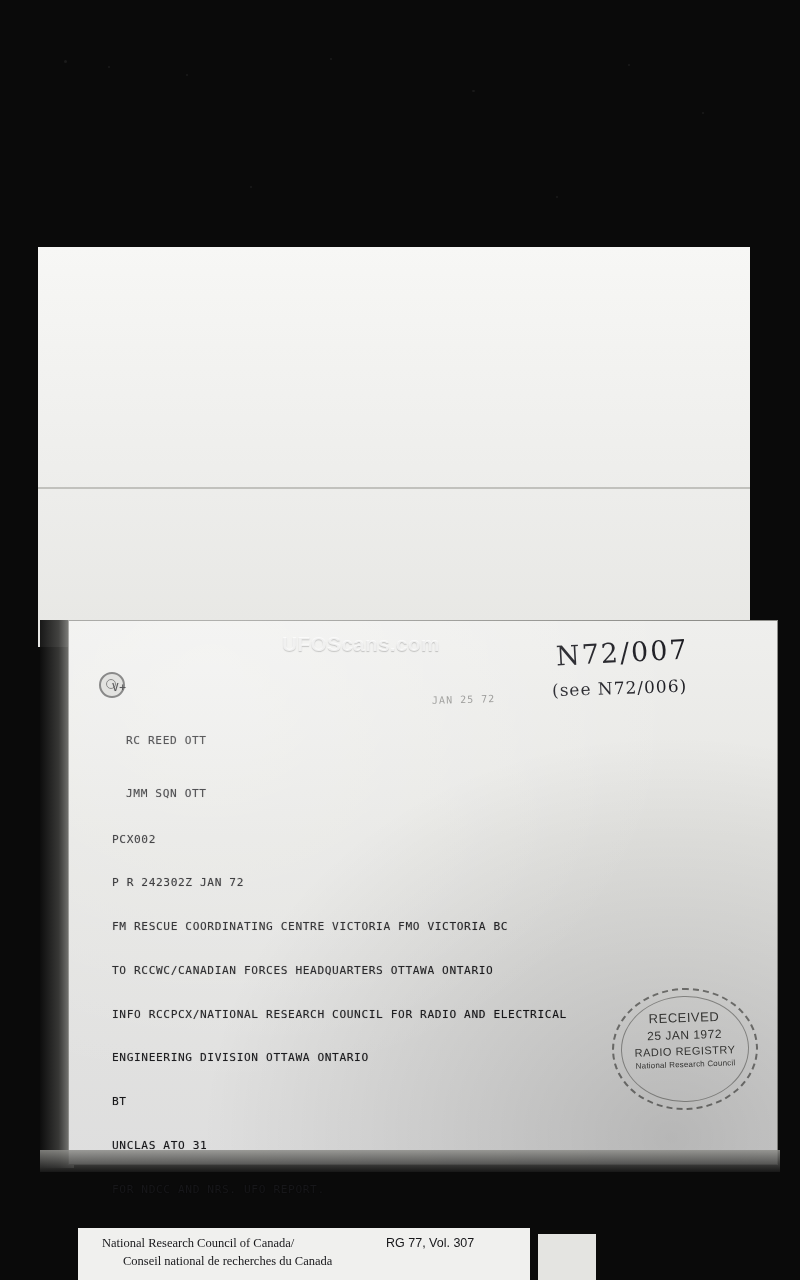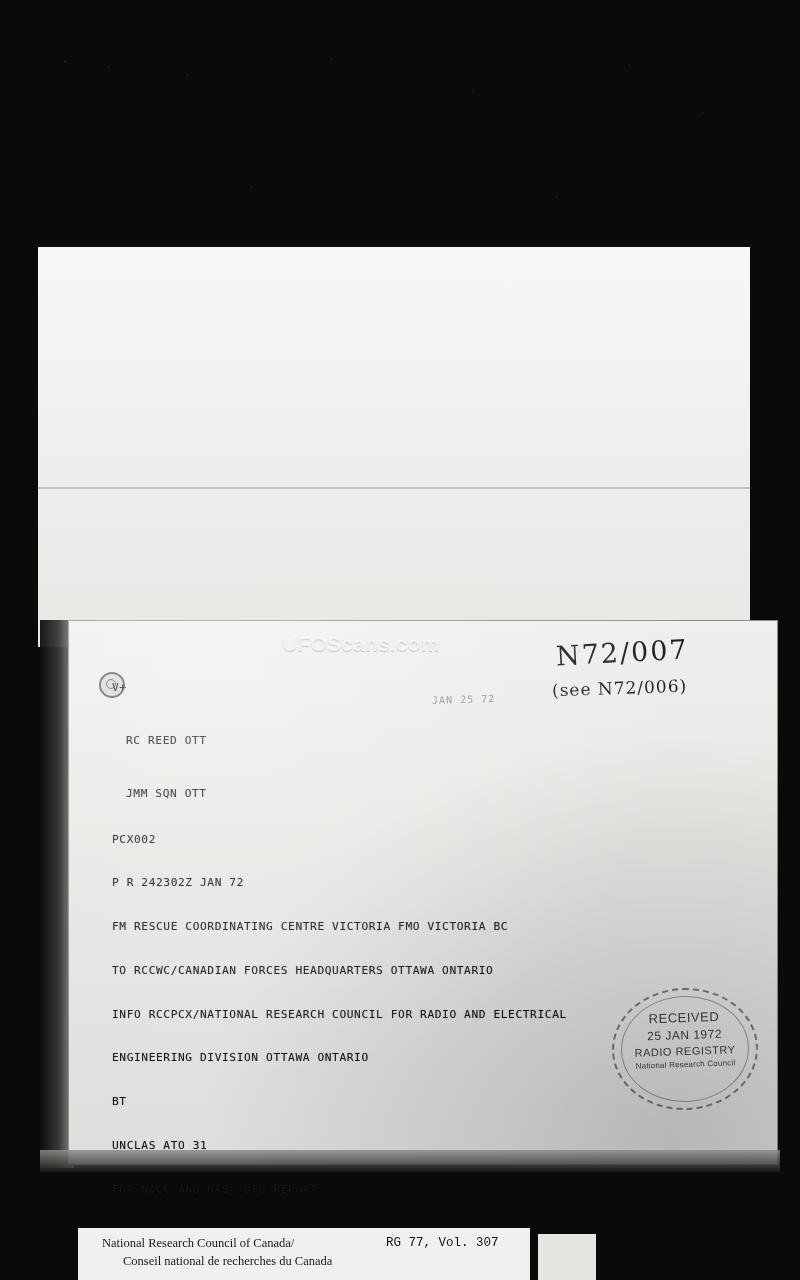--- a/index.html
+++ b/index.html
@@ -229,21 +229,21 @@
     font-family: "Liberation Serif", serif;
     font-size: 12.5px;
     color: #17171a;
   }
   #footer-strip .f1 { top: 8px; }
   #footer-strip .f2 { top: 26px; margin-left: 21px; }
   #footer-strip .rg {
     position: absolute;
     left: 308px;
     top: 8px;
-    font-family: Liberation Mono, monospace;
+    font-family: Liberation Sans, sans-serif;
     font-size: 12.5px;
     color: #17171a;
   }
   #footer-chip {
     position: absolute;
     left: 538px;
     top: 1234px;
     width: 58px;
     height: 46px;
     background: #e4e4e1;

